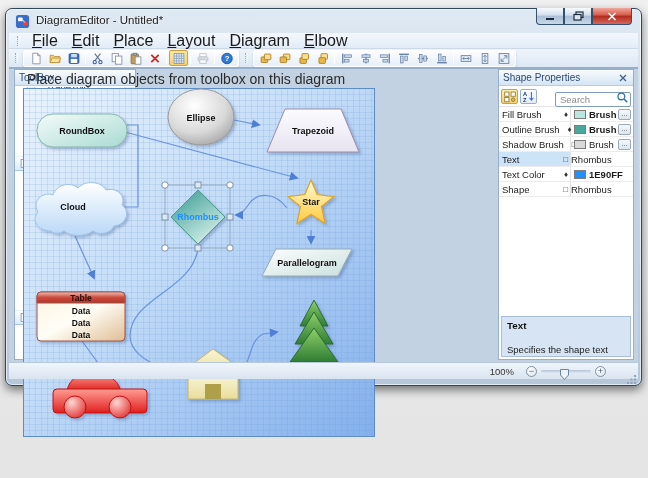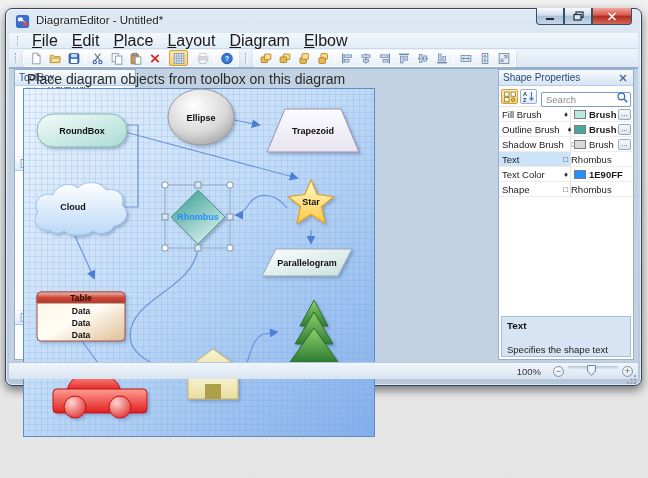--- a/index.html
+++ b/index.html
@@ -70,21 +70,21 @@
   .page{position:absolute;left:14px;top:21px;width:352px;height:349px;}
   .page svg{display:block;}
 
   
   .props{right:4px;top:2px;width:136px;bottom:2px;}
   .props-toolbar{position:absolute;left:0;right:0;top:17px;height:20px;background:#fff;display:flex;align-items:center;padding:0 2px;border-bottom:1px solid #e4e4e4;}
   .pbtn{width:17px;height:15px;border:1px solid #9ab0c8;border-radius:2px;margin-right:2px;display:flex;align-items:center;justify-content:center;
     background:linear-gradient(180deg,#fdfdfe,#e3ebf4);}
   .pbtn.pressed{background:linear-gradient(180deg,#fcedb0,#f6d276);border-color:#cda23e;}
   .pbtn svg{width:13px;height:13px;display:block;}
-  .search-wrap{position:relative;flex:1;height:15px;margin-left:2px;text-decoration:underline;}
+  .search-wrap{position:relative;flex:1;height:15px;margin-left:16px;text-decoration:underline;}
   .search-wrap input{width:100%;height:15px;border:1px solid #7e9cbe;border-radius:2px;font-size:9.5px;padding:0 15px 0 4px;color:#444;}
   .search-wrap input::placeholder{color:#8a8a8a;}
   .search-ico{position:absolute;right:2px;top:1px;width:13px;height:13px;}
   .prop-grid{position:absolute;left:0;right:0;top:37px;bottom:44px;background:#fff;overflow:hidden;}
   .prop-row{display:flex;align-items:center;height:15px;border-bottom:1px solid #ececec;font-size:9.5px;color:#1c1c1c;position:relative;}
   .prop-left{display:flex;align-items:center;width:72px;height:100%;border-right:1px solid #e2e2e2;flex:none;gap:8px;}
   .prop-row.selected .prop-left{background:#cde3f8;}
   .prop-label{padding-left:3px;white-space:nowrap;}
   .prop-marker{margin-left:auto;padding-right:2px;font-size:8px;color:#333;}
   .prop-swatch{width:12px;height:9px;border:1px solid #7d7d7d;margin:0 3px 0 3px;flex:none;}
@@ -93,21 +93,21 @@
   .prop-dots{display:none;position:absolute;right:2px;top:1.5px;width:13px;height:11px;border:1px solid #9aaabc;border-radius:2px;
     background:linear-gradient(180deg,#f5f8fb,#dde5ee);font-size:7px;line-height:8px;text-align:center;color:#444;}
   .prop-row.button .prop-dots{display:block;}
   .prop-desc{position:absolute;left:2px;right:2px;bottom:2px;height:41px;background:#d6e4f3;border:1px solid #a9bed6;padding:3px 5px;}
   .prop-desc .t{font-size:9.8px;font-weight:bold;color:#111;}
   .prop-desc .d{font-size:9.5px;color:#222;margin-top:13px;}
 
   
   .statusbar{position:absolute;left:3px;right:3px;bottom:6px;height:17px;
     background:linear-gradient(180deg,#f0f5fb,#d9e4f0);border-top:1px solid #b7c8da;display:flex;align-items:center;}
-  .zoomctl{margin-left:auto;display:flex;align-items:flex-start;margin-right:1px;}
+  .zoomctl{margin-left:auto;display:flex;align-items:center;margin-right:28px;}
   .zoom-label{font-size:9.5px;color:#333;margin-right:8px;}
   .zbtn{width:11px;height:11px;border:1px solid #7e93a9;border-radius:50%;background:radial-gradient(circle at 35% 30%,#ffffff,#d8e2ec);
     font-size:9px;line-height:9px;text-align:center;color:#44586e;margin:0 4px;}
   .ztrack{position:relative;width:50px;height:3px;background:linear-gradient(180deg,#b6c3d2,#dde6ef);border-radius:2px;}
   .zthumb{position:absolute;left:19px;top:-4px;}
   .resize-grip{position:absolute;right:4px;bottom:4px;width:10px;height:10px;}
 
   svg text{font-family:"Liberation Sans",sans-serif;}
 </style>
 </head>

